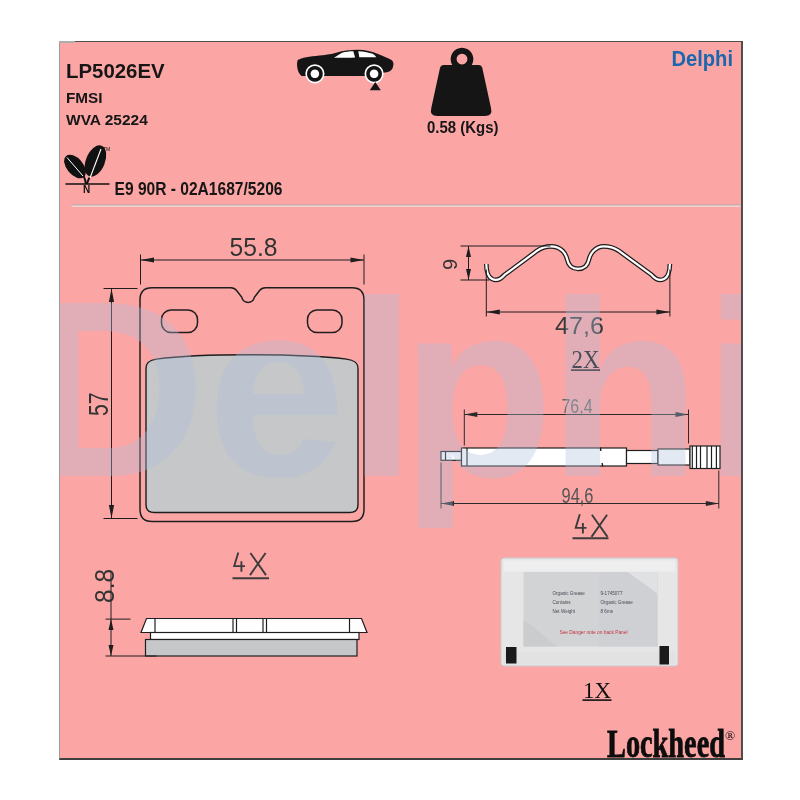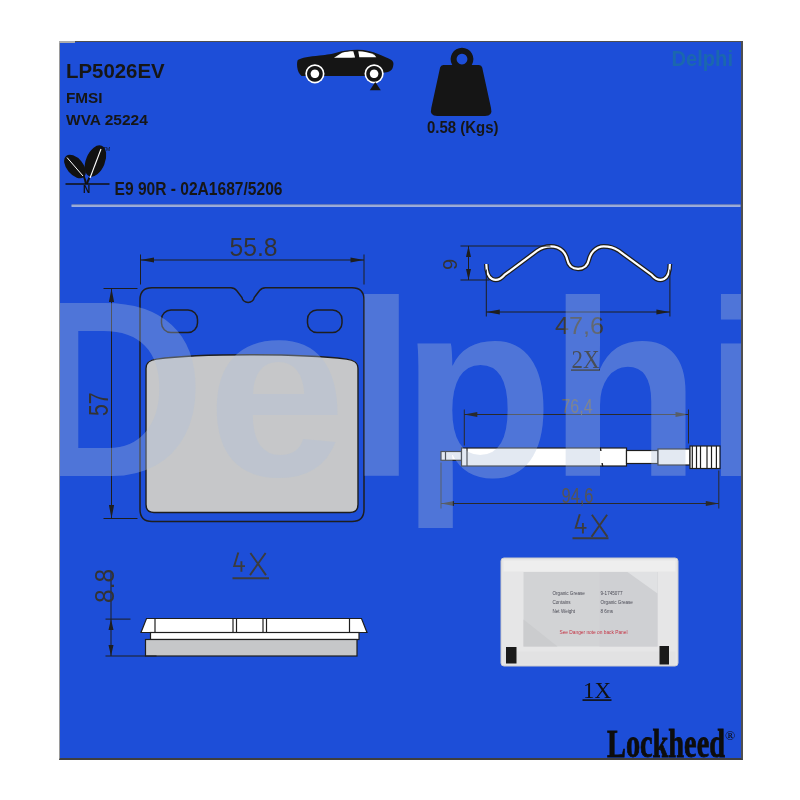--- a/index.html
+++ b/index.html
@@ -1,17 +1,17 @@
 <!DOCTYPE html>
 <html><head>
 <meta charset="utf-8">
 <style>
   html,body{margin:0;padding:0;background:#ffffff;width:800px;height:800px;overflow:hidden;}
   body{font-family:"Liberation Sans",sans-serif;}
-  #box{position:absolute;left:59px;top:41px;width:684px;height:719px;background:#1d4ed8;
+  #box{position:absolute;left:59px;top:41px;width:684px;height:719px;background:#fca5a5;
        border-top:1.5px solid #4f4f4f;border-right:2px solid #4f4f4f;
        border-bottom:2px solid #3f3f3f;border-left:1.5px solid #9a9a9a;
        box-sizing:border-box;overflow:hidden;}
   svg{position:absolute;left:0;top:0;}
   text{font-family:"Liberation Sans",sans-serif;}
   .ser{font-family:"Liberation Serif",serif;}
   .wm{fill:rgba(176,193,218,0.35);font-weight:bold;font-size:250px;}
 </style>
 </head>
 <body>

